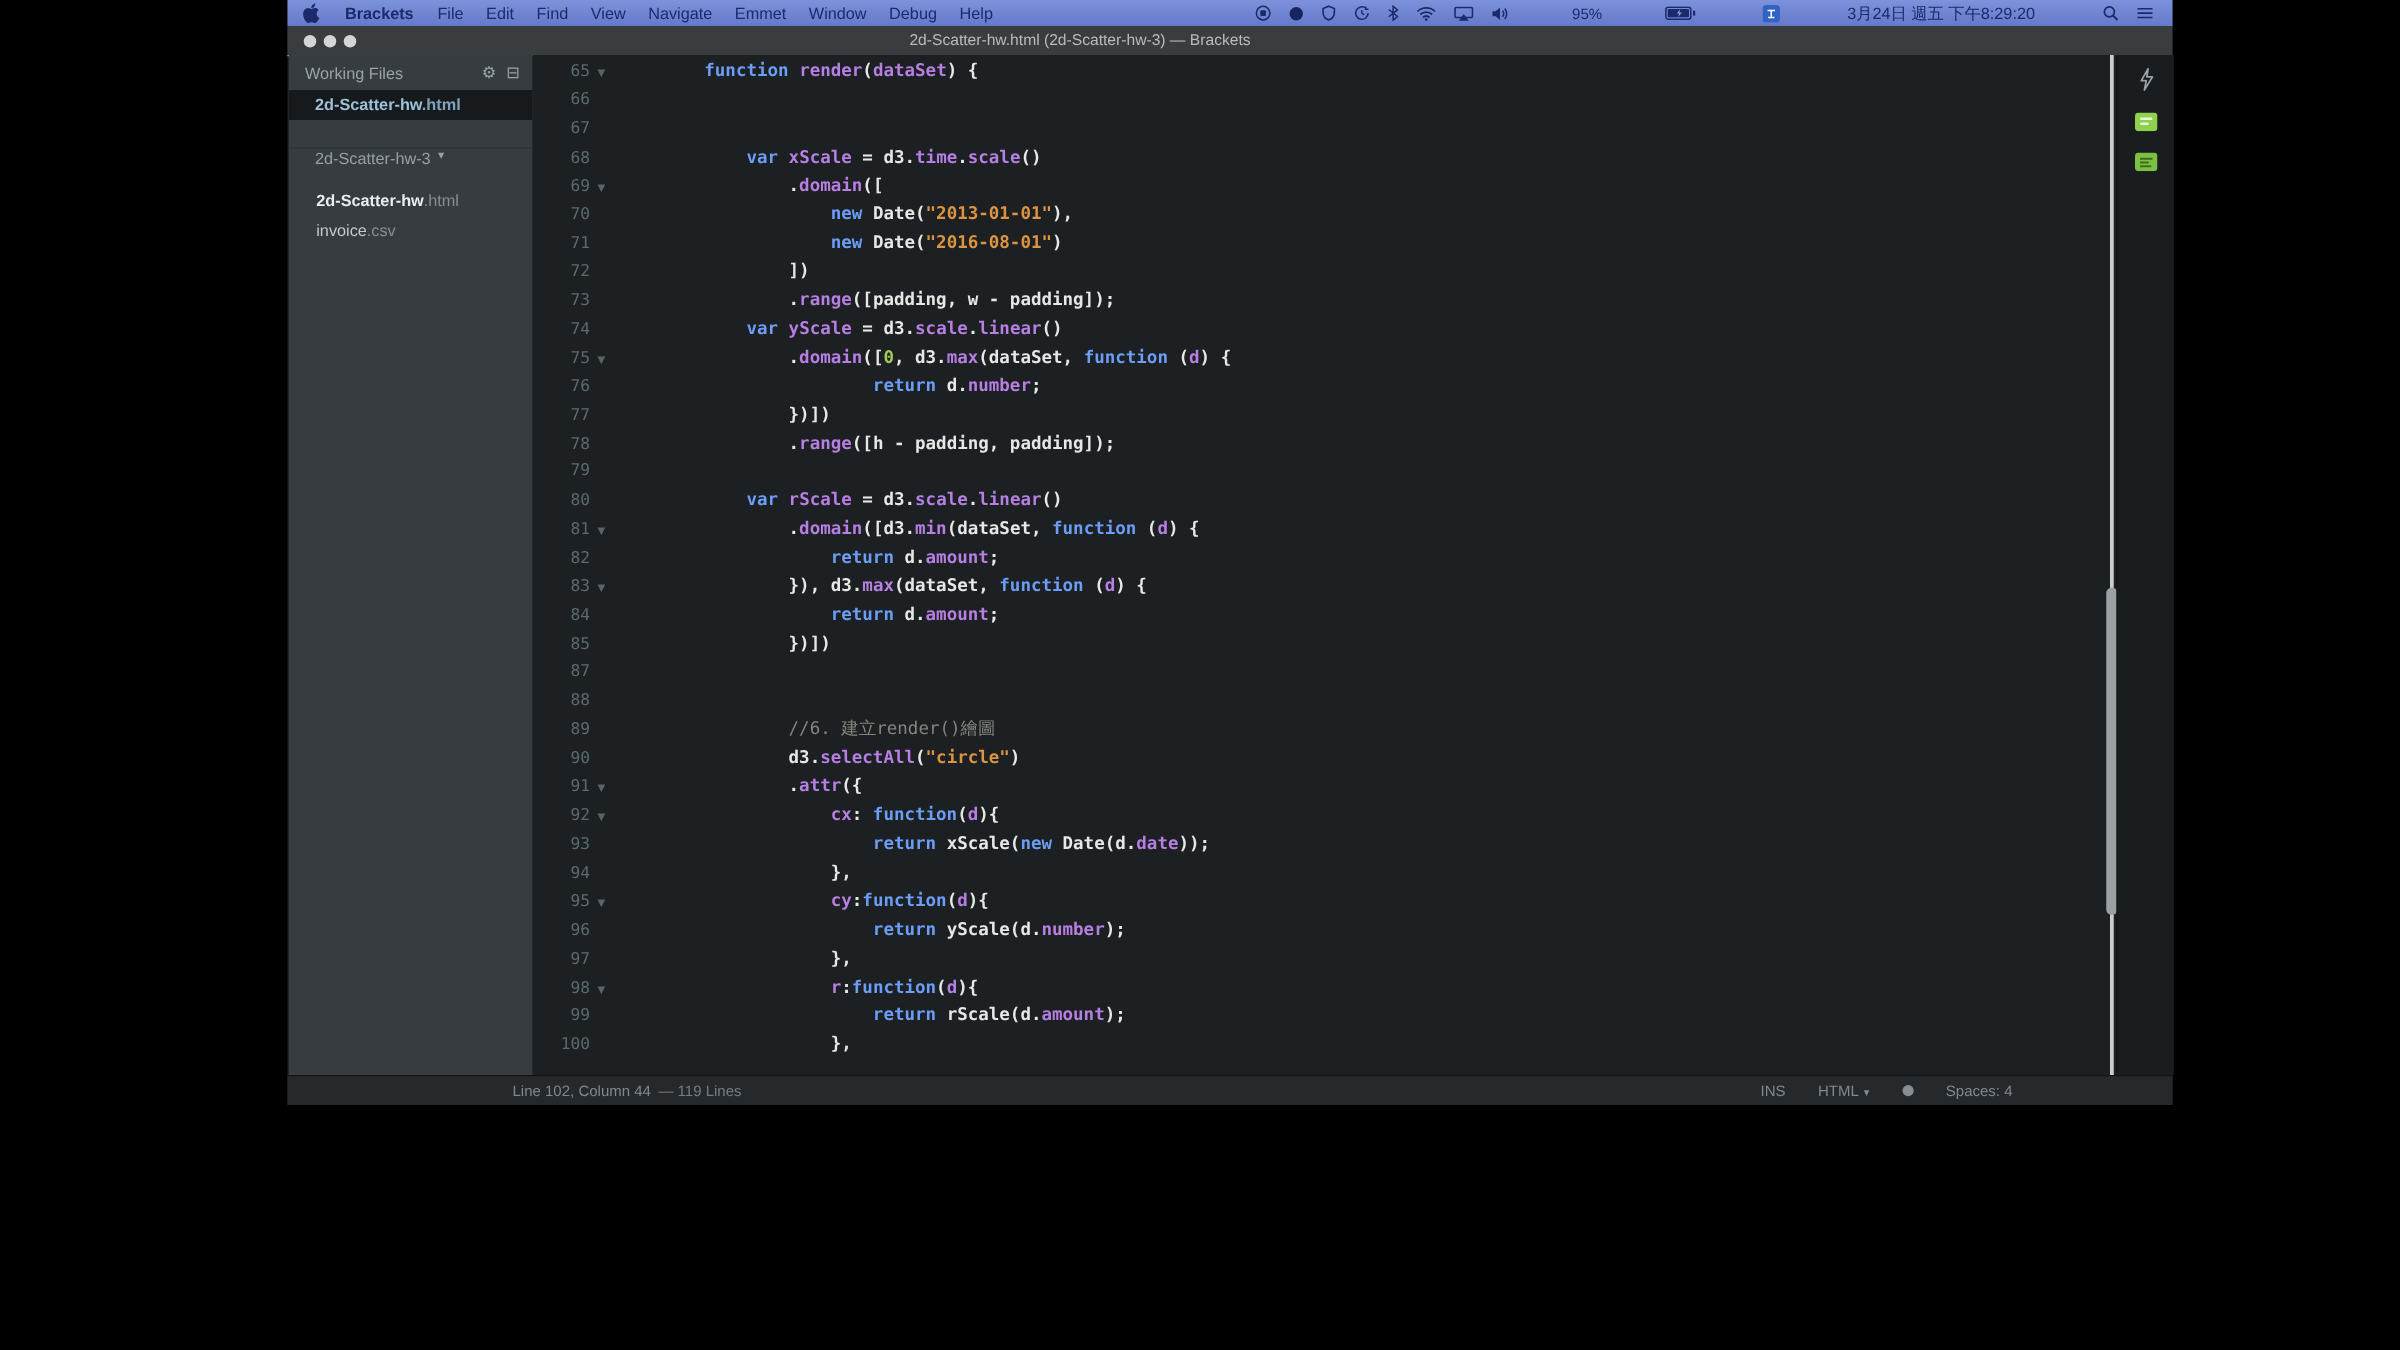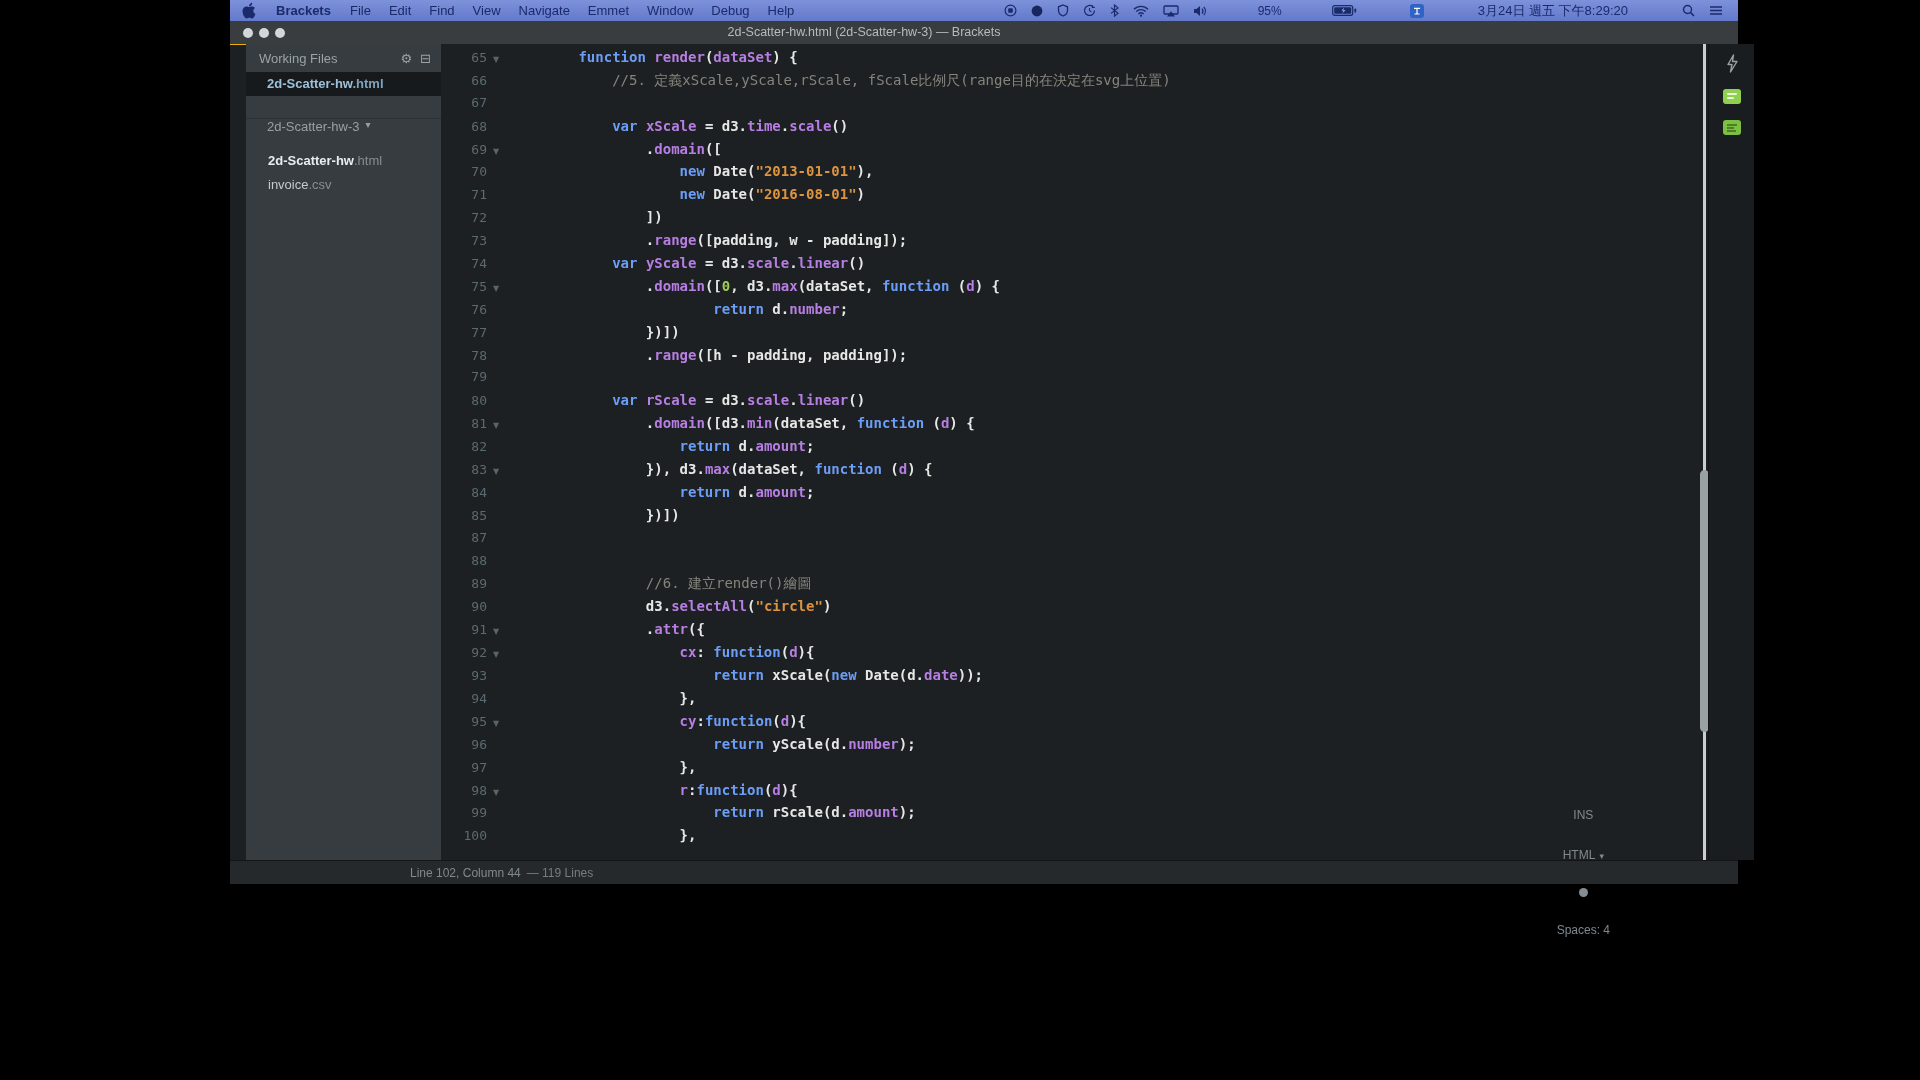--- a/index.html
+++ b/index.html
@@ -19,21 +19,21 @@
   .mb-clock{padding:0 8px;font-size:13px;white-space:nowrap;}
 
   
   .titlebar{position:absolute;left:0;top:21px;width:100%;height:23px;background:#3a3d3f;border-bottom:1px solid #eab308;}
   .tl-dots{position:absolute;left:13px;top:6.5px;display:flex;gap:6px;}
   .tl-dot{width:10px;height:10px;border-radius:50%;background:#d3d6d8;}
   .win-title{position:absolute;left:0;right:240px;top:0;height:23px;line-height:23px;text-align:center;
     color:#b7bbbd;font-size:12.5px;white-space:nowrap;}
 
   
-  .bodyrow{position:absolute;left:16px;top:44px;width:100%;height:816px;display:flex;}
+  .bodyrow{position:absolute;left:1px;top:44px;width:100%;height:816px;display:flex;}
 
   
   .sidebar{width:195px;height:100%;background:#363c40;flex:none;position:relative;font-size:13px;overflow:hidden;}
   .sb-head{display:flex;align-items:center;height:28px;padding:0 6px 0 13px;color:#9aa3a8;}
   .sb-head-label{flex:1;}
   .sb-glyph{color:#9aa3a8;font-size:13px;padding:0 4px;font-family:"DejaVu Sans",sans-serif;}
   .wf-row{height:24px;line-height:24px;background:#171a1c;color:#9ec1da;padding-left:21px;font-weight:600;white-space:nowrap;}
   .wf-row .ext{color:#7fa2bd;font-weight:600;}
   .sb-sep{height:22px;border-bottom:1px solid #2c3135;}
   .proj-head{display:flex;height:30px;padding-left:21px;color:#97a0a5;}
@@ -63,21 +63,21 @@
   .scroll-thumb{position:absolute;right:-1px;top:426px;width:9px;height:262px;border-radius:5px;background:#9aa1a5;}
 
   
   .ext-toolbar{width:46px;height:100%;background:#1a1d1f;flex:none;display:flex;flex-direction:column;align-items:center;padding-top:10px;box-sizing:border-box;gap:12px;border-left:1px solid #121415;}
 
   
   .statusbar{position:absolute;left:0;top:860px;width:100%;height:24px;background:#26292c;border-top:1px solid #121415;
     display:flex;align-items:center;font-size:12px;color:#80898e;box-sizing:border-box;}
   .st-left{padding-left:180px;white-space:nowrap;}
   .st-total{margin-left:6px;color:#747d82;}
-  .st-right{margin-left:auto;display:flex;align-items:center;gap:26px;padding-right:128px;flex-direction:column;}
+  .st-right{margin-left:auto;display:flex;align-items:center;gap:26px;padding-right:128px;}
   .st-item{white-space:nowrap;}
   .st-caret{font-size:9px;margin-left:4px;font-family:"DejaVu Sans",sans-serif;}
   .st-dot{width:9px;height:9px;border-radius:50%;background:#858e93;display:inline-block;}
 </style>
 </head>
 <body>
 
 <div class="stage">
   <div class="screen">
 
@@ -204,21 +204,20 @@
       <div class="editor">
         <div class="code-lines" id="code-lines">
             <div class="code-line">
               <span class="g-num">65</span>
               <span class="g-fold">▼</span>
               <span class="c-text"><span class="tok-pln">        </span><span class="tok-kw">function</span><span class="tok-pln"> </span><span class="tok-def">render</span><span class="tok-pln">(</span><span class="tok-def">dataSet</span><span class="tok-pln">) {</span></span>
             </div>
             <div class="code-line">
               <span class="g-num">66</span>
               <span class="g-fold"></span>
-              <span class="c-text"><span class="tok-pln">            </span><span class="tok-cmt">//5. 定義xScale,yScale,rScale, fScale比例尺(range目的在決定在svg上位置)</span></span>
             </div>
             <div class="code-line">
               <span class="g-num">67</span>
               <span class="g-fold"></span>
               <span class="c-text"></span>
             </div>
             <div class="code-line">
               <span class="g-num">68</span>
               <span class="g-fold"></span>
               <span class="c-text"><span class="tok-pln">            </span><span class="tok-kw">var</span><span class="tok-pln"> </span><span class="tok-def">xScale</span><span class="tok-pln"> = d3.</span><span class="tok-def">time</span><span class="tok-pln">.</span><span class="tok-def">scale</span><span class="tok-pln">()</span></span>

